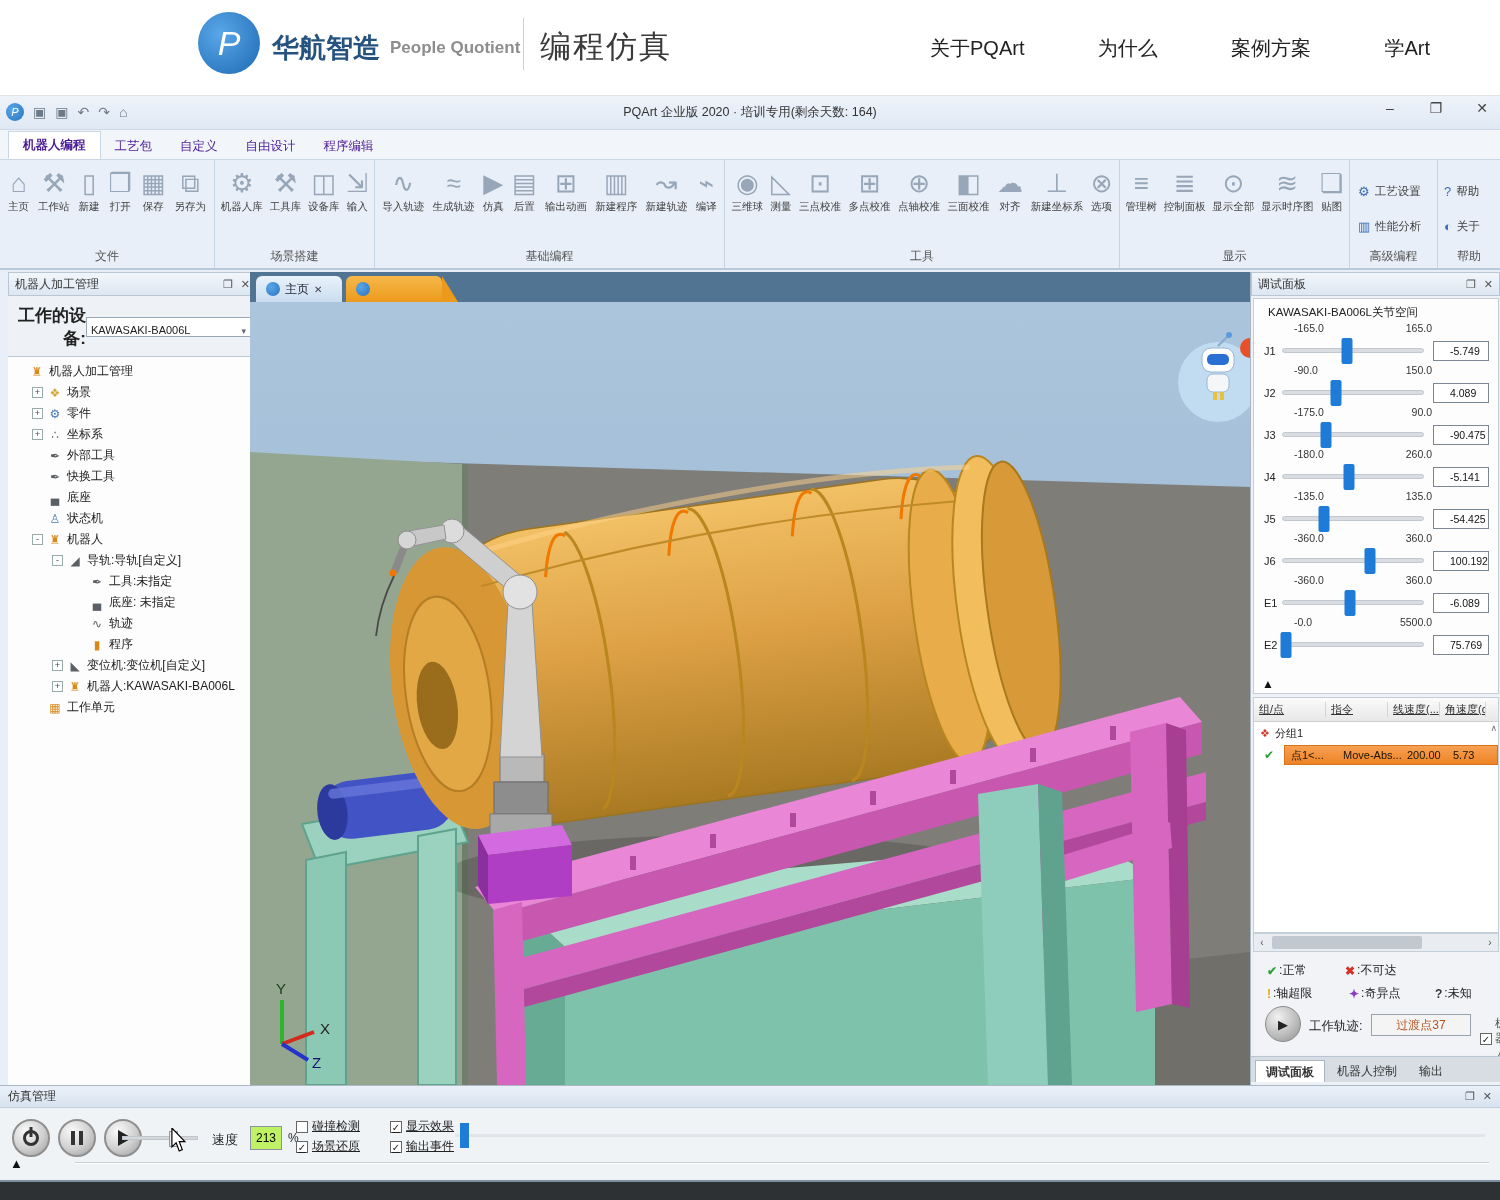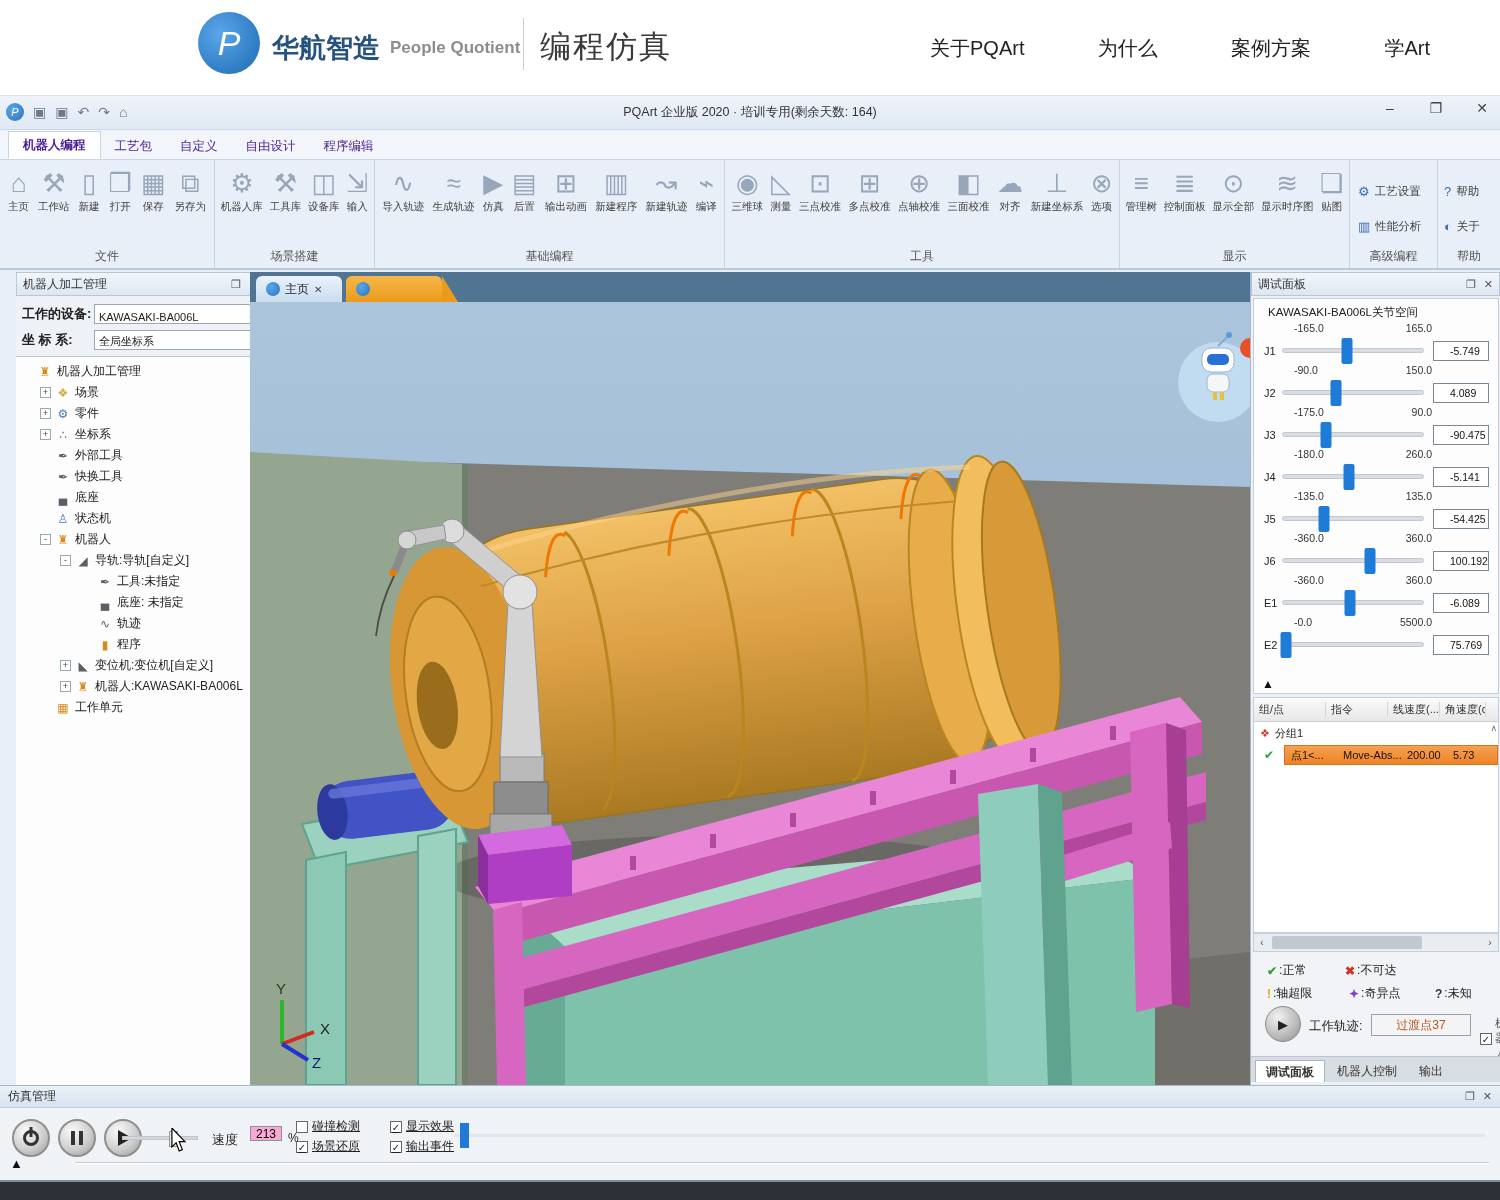--- a/index.html
+++ b/index.html
@@ -52,25 +52,25 @@
   .rstack-item { display:flex; gap:5px; align-items:center; font-size:11.5px; color:#3f3f3f; cursor:pointer; }
   .rico-s { font-size:13px; color:#3a6db5; }
 
   
   .panel-header { height:24px; background:linear-gradient(#f2f6fb,#dde7f2);
     border:1px solid #b9c6d4; display:flex; align-items:center; padding:0 6px; font-size:12px; color:#333; }
   .panel-header .ph-title { flex:1; }
   .ph-ic { font-size:11px; color:#555; margin-left:8px; cursor:pointer; }
 
   
-  .left-panel { left:16px; top:272px; width:250px; height:813px; background:#eef1f5;
+  .left-panel { left:8px; top:272px; width:250px; height:813px; background:#eef1f5;
     border-right:1px solid #a9b8c6; }
   .lp-form { padding:8px 6px 6px; }
   .lp-row { display:flex; align-items:center; margin-bottom:6px; }
-  .lp-label { width:72px; font-size:13px; font-weight:bold; color:#222; }
+  .lp-label { width:72px; font-size:17px; font-weight:bold; color:#222;text-align:right; }
   .lp-select { flex:1; height:20px; background:#fff; border:1px solid #9aa7b5; font-size:11px;
     color:#222; display:flex; align-items:flex-end; padding:0 4px; justify-content:space-between; cursor:pointer; }
   .lp-caret { font-size:9px; color:#667; }
   .tree-box { position:absolute; left:0; top:84px; width:250px; height:729px; background:#fdfdfd;
     border-top:1px solid #b9c6d4; overflow:hidden; padding-top:4px; }
   .trow { height:21px; display:flex; align-items:center; font-size:12px; color:#222; cursor:pointer; white-space:nowrap; }
   .trow .exp { width:11px; height:11px; border:1px solid #9aa; background:#fff; font-size:9px;
     line-height:9px; text-align:center; color:#446; margin-right:4px; flex:none; }
   .trow .exp:empty { visibility:hidden; }
   .trow .tico { width:16px; text-align:center; margin-right:4px; font-size:12px; flex:none; }
@@ -107,21 +107,21 @@
     border-radius:3px; cursor:pointer; }
   .jthumb { position:absolute; top:-11px; width:11px; height:26px; background:#1e7bd7;
     border-radius:2px; transform:translateX(-50%); }
   .jval { margin-left:9px; width:56px; height:20px; background:#fff; border:1px solid #7a8794;
     font-size:10.5px; color:#111; display:flex; align-items:center; padding-left:16px; }
   .jcollapse { position:absolute; left:8px; bottom:2px; font-size:12px; color:#111; cursor:pointer; }
 
   .dbg-table { position:absolute; left:2px; top:425px; width:246px; height:236px; background:#fff;
     border:1px solid #c5cfd9; font-size:11px; }
   .dt-head { display:flex; height:24px; background:linear-gradient(#fafafa,#e8e8e8);
-    border-bottom:1px solid #cfcfcf; align-items:center; color:#333; }
+    border-bottom:1px solid #cfcfcf; align-items:center; color:#333;text-decoration:underline; }
   .dt-head span { border-right:1px solid #d5d5d5; padding-left:5px; overflow:hidden; white-space:nowrap; }
   .c0{width:72px}.c1{width:62px}.c2{width:52px}.c3{width:46px}
   .dt-group { display:flex; align-items:center; height:22px; padding-left:6px; gap:5px; color:#222; cursor:pointer; }
   .dt-vscroll { position:absolute; right:1px; top:25px; font-size:9px; color:#777; }
   .dt-point { position:relative; height:22px; display:flex; align-items:center; cursor:pointer; }
   .dt-check { width:30px; text-align:center; color:#2fa039; font-size:12px; }
   .dt-bar { flex:1; height:20px; background:linear-gradient(#f6a052,#ee8426); border:1px solid #d9741d;
     display:flex; align-items:center; color:#1c1208; }
   .dt-bar span { overflow:hidden; white-space:nowrap; }
   .p0{width:58px; padding-left:6px}.p1{width:64px}.p2{width:46px}.p3{width:34px}
@@ -165,21 +165,21 @@
     transform:translateX(-50%); }
   .pp-bars { display:flex; gap:4px; }
   .pp-bars i { width:4px; height:14px; background:#333; }
   .pl-arrow { width:0; height:0; border-left:14px solid #222; border-top:8px solid transparent;
     border-bottom:8px solid transparent; margin-left:4px; }
   .sim-slider { position:absolute; left:122px; top:50px; width:76px; height:4px; background:#d4d8dd;
     border:1px solid #c0c5cb; cursor:pointer; }
   .sim-slider .sthumb { position:absolute; left:62%; top:-6px; width:9px; height:16px;
     background:#e8e8e8; border:1px solid #9a9a9a; }
   .sim-speed-label { position:absolute; left:212px; top:45px; font-size:13px; color:#222; }
-  .sim-speed-box { position:absolute; left:250px; top:40px; width:32px; height:15px; background:#f9a8d4;
+  .sim-speed-box { position:absolute; left:250px; top:40px; width:32px; height:24px; background:#bef264;
     border:1px solid #8a949e; font-size:12px; display:flex; align-items:center; justify-content:center; }
   .sim-pct { position:absolute; left:288px; top:45px; font-size:12px; color:#222; }
   .sim-check { position:absolute; display:flex; gap:4px; align-items:center; font-size:12px; color:#222; cursor:pointer;text-decoration:underline; }
   .cbx { width:12px; height:12px; border:1px solid #666; background:#fff; font-size:10px;
     line-height:11px; text-align:center; color:#222; flex:none; }
   .sim-progress { position:absolute; left:455px; top:48px; width:1030px; height:3px; background:#e2e6ea; }
   .sim-progress .pthumb { position:absolute; left:5px; top:-11px; width:9px; height:25px; background:#1e7bd7; }
   .sim-divider { position:absolute; left:75px; top:76px; width:1414px; height:2px;
     border-top:1px solid #c9cdd2; border-bottom:1px solid #fff; }
   .sim-collapse { position:absolute; left:10px; top:70px; font-size:13px; color:#111; cursor:pointer; }

